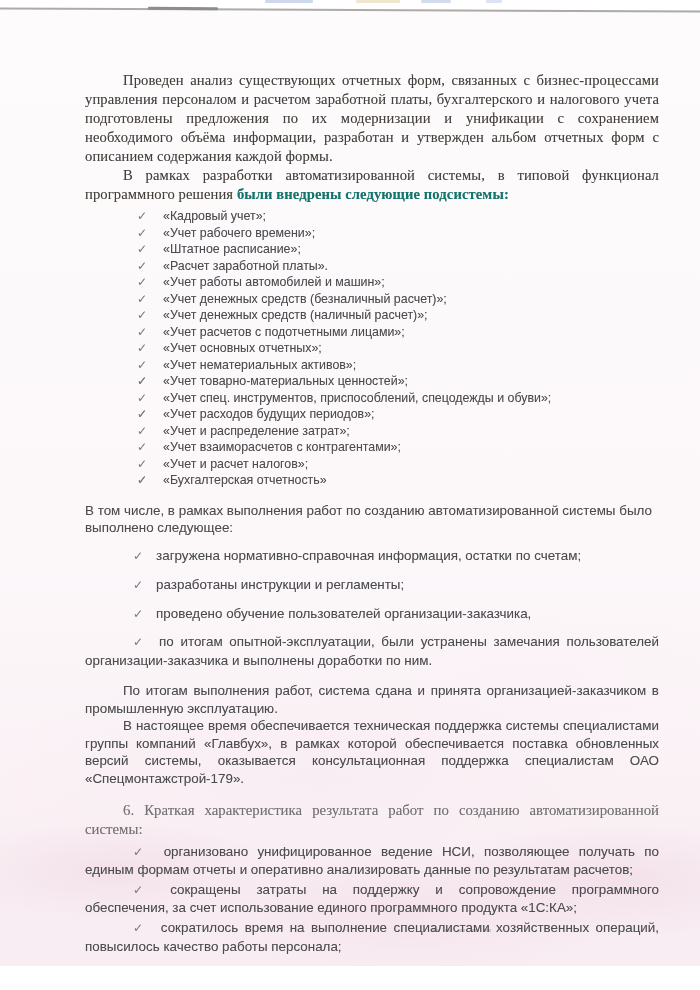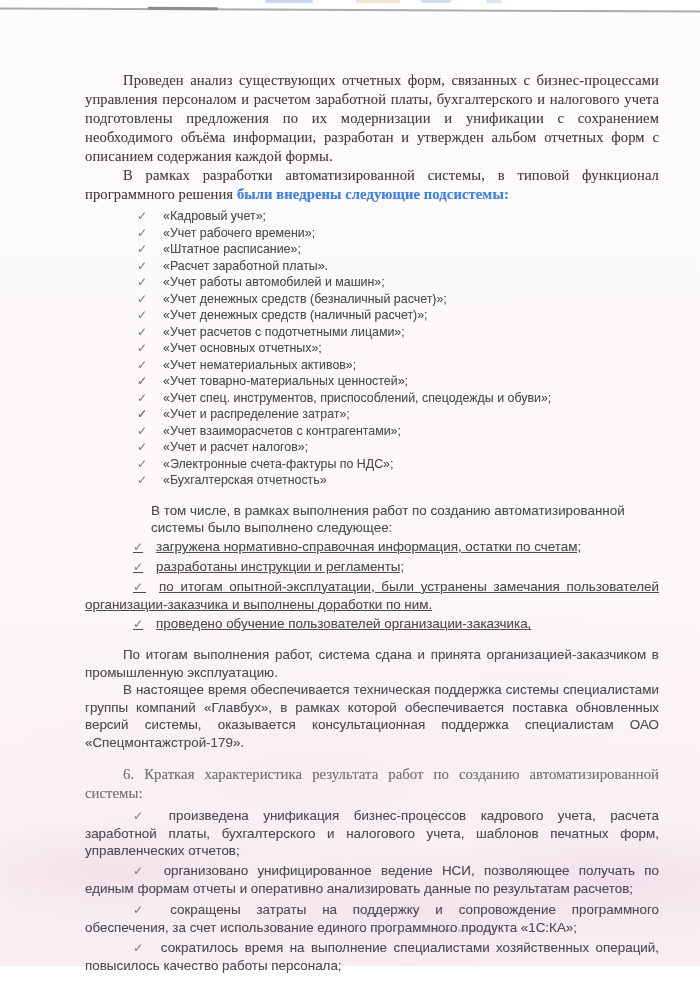--- a/index.html
+++ b/index.html
@@ -41,42 +41,42 @@
 
   .content{position:absolute;left:85px;top:71px;width:574px;}
 
   p{margin:0;}
   .serif{
     font:14.6px/19px "Liberation Serif",serif;
     color:#453f3b;text-align:justify;text-indent:38px;
     letter-spacing:.1px;
     text-shadow:0 0 .4px rgba(70,60,55,.35);
   }
-  .serif b{color:#3b82f6;}
+  .serif b{color:#0f766e;}
 
   .subsystems{
     list-style:none;margin:4px 0 0;padding:0;
     font:12.4px/16.5px "Liberation Sans",sans-serif;
     color:#4b4c50;text-shadow:0 0 .3px rgba(75,76,80,.3);
   }
   .subsystems li{position:relative;padding-left:78px;}
   .subsystems .check{position:absolute;left:52px;top:0;}
 
   .check{
     font-family:"DejaVu Sans",sans-serif;
     color:#818181;font-size:12px;
   }
 
   .works{
     margin-top:13px;
     font:13.4px/17.8px "Liberation Sans",sans-serif;
     color:#4b4c50;text-shadow:0 0 .3px rgba(75,76,80,.3);
   }
-  .works-intro{margin-left:66px;}
-  .work{text-indent:48px;text-align:justify;margin-top:1px;text-decoration:underline;}
+  .works-intro{}
+  .work{text-indent:48px;text-align:justify;margin-top:10px;}
   .work .check{margin-right:13px;}
 
   .sansP{
     font:13.4px/17.6px "Liberation Sans",sans-serif;
     color:#4b4c50;text-align:justify;text-indent:38px;
     text-shadow:0 0 .3px rgba(75,76,80,.3);
   }
   .sansP.acceptance{margin-top:12px;}
 
   .heading{
@@ -120,40 +120,39 @@
     <li><span class="check">✓</span><span>«Учет работы автомобилей и машин»;</span></li>
     <li><span class="check">✓</span><span>«Учет денежных средств (безналичный расчет)»;</span></li>
     <li><span class="check">✓</span><span>«Учет денежных средств (наличный расчет)»;</span></li>
     <li><span class="check">✓</span><span>«Учет расчетов с подотчетными лицами»;</span></li>
     <li><span class="check">✓</span><span>«Учет основных отчетных»;</span></li>
     <li><span class="check">✓</span><span>«Учет нематериальных активов»;</span></li>
     <li><span class="check">✓</span></li>
     <li><span class="check">✓</span><span>«Учет товарно-материальных ценностей»;</span></li>
     <li><span class="check">✓</span><span>«Учет спец. инструментов, приспособлений, спецодежды и обуви»;</span></li>
     <li><span class="check">✓</span></li>
-    <li><span class="check">✓</span></li>
+    <li><span class="check">✓</span><span>«Учет расходов будущих периодов»;</span></li>
     <li><span class="check">✓</span><span>«Учет и распределение затрат»;</span></li>
     <li><span class="check">✓</span><span>«Учет взаиморасчетов с контрагентами»;</span></li>
     <li><span class="check">✓</span><span>«Учет и расчет налогов»;</span></li>
-    <li><span class="check">✓</span><span>«Электронные счета-фактуры по НДС»;</span></li>
+    <li><span class="check">✓</span></li>
     <li><span class="check">✓</span><span>«Бухгалтерская отчетность»</span></li>
   </ul>
 
   <div class="works">
     <p class="works-intro">В том числе, в рамках выполнения работ по созданию автоматизированной системы было выполнено следующее:</p>
     <p class="work"><span class="check">✓</span><span>загружена нормативно-справочная информация, остатки по счетам;</span></p>
     <p class="work"><span class="check">✓</span><span>разработаны инструкции и регламенты;</span></p>
+    <p class="work"><span class="check">✓</span><span>проведено обучение пользователей организации-заказчика,</span></p>
     <p class="work"><span class="check">✓</span><span>по итогам опытной-эксплуатации, были устранены замечания пользователей организации-заказчика и выполнены доработки по ним.</span></p>
-    <p class="work"><span class="check">✓</span><span>проведено обучение пользователей организации-заказчика,</span></p>
   </div>
 
   <p class="sansP acceptance">По итогам выполнения работ, система сдана и принята организацией-заказчиком в промышленную эксплуатацию.</p>
 
   <p class="sansP">В настоящее время обеспечивается техническая поддержка системы специалистами группы компаний «Главбух», в рамках которой обеспечивается поставка обновленных версий системы, оказывается консультационная поддержка специалистам ОАО «Спецмонтажстрой-179».</p>
 
   <p class="heading">6. Краткая характеристика результата работ по созданию автоматизированной системы:</p>
 
-  <p class="result"><span class="check">✓</span><span>произведена унификация бизнес-процессов кадрового учета, расчета заработной платы, бухгалтерского и налогового учета, шаблонов печатных форм, управленческих отчетов;</span></p>
   <p class="result"><span class="check">✓</span><span>организовано унифицированное ведение НСИ, позволяющее получать по единым формам отчеты и оперативно анализировать данные по результатам расчетов;</span></p>
   <p class="result"><span class="check">✓</span><span>сокращены затраты на поддержку и сопровождение программного обеспечения, за счет использование единого программного продукта «1С:КА»;</span></p>
   <p class="result"><span class="check">✓</span><span>сократилось время на выполнение специалистами хозяйственных операций, повысилось качество работы персонала;</span></p>
 
 </div>
 
 </body></html>

